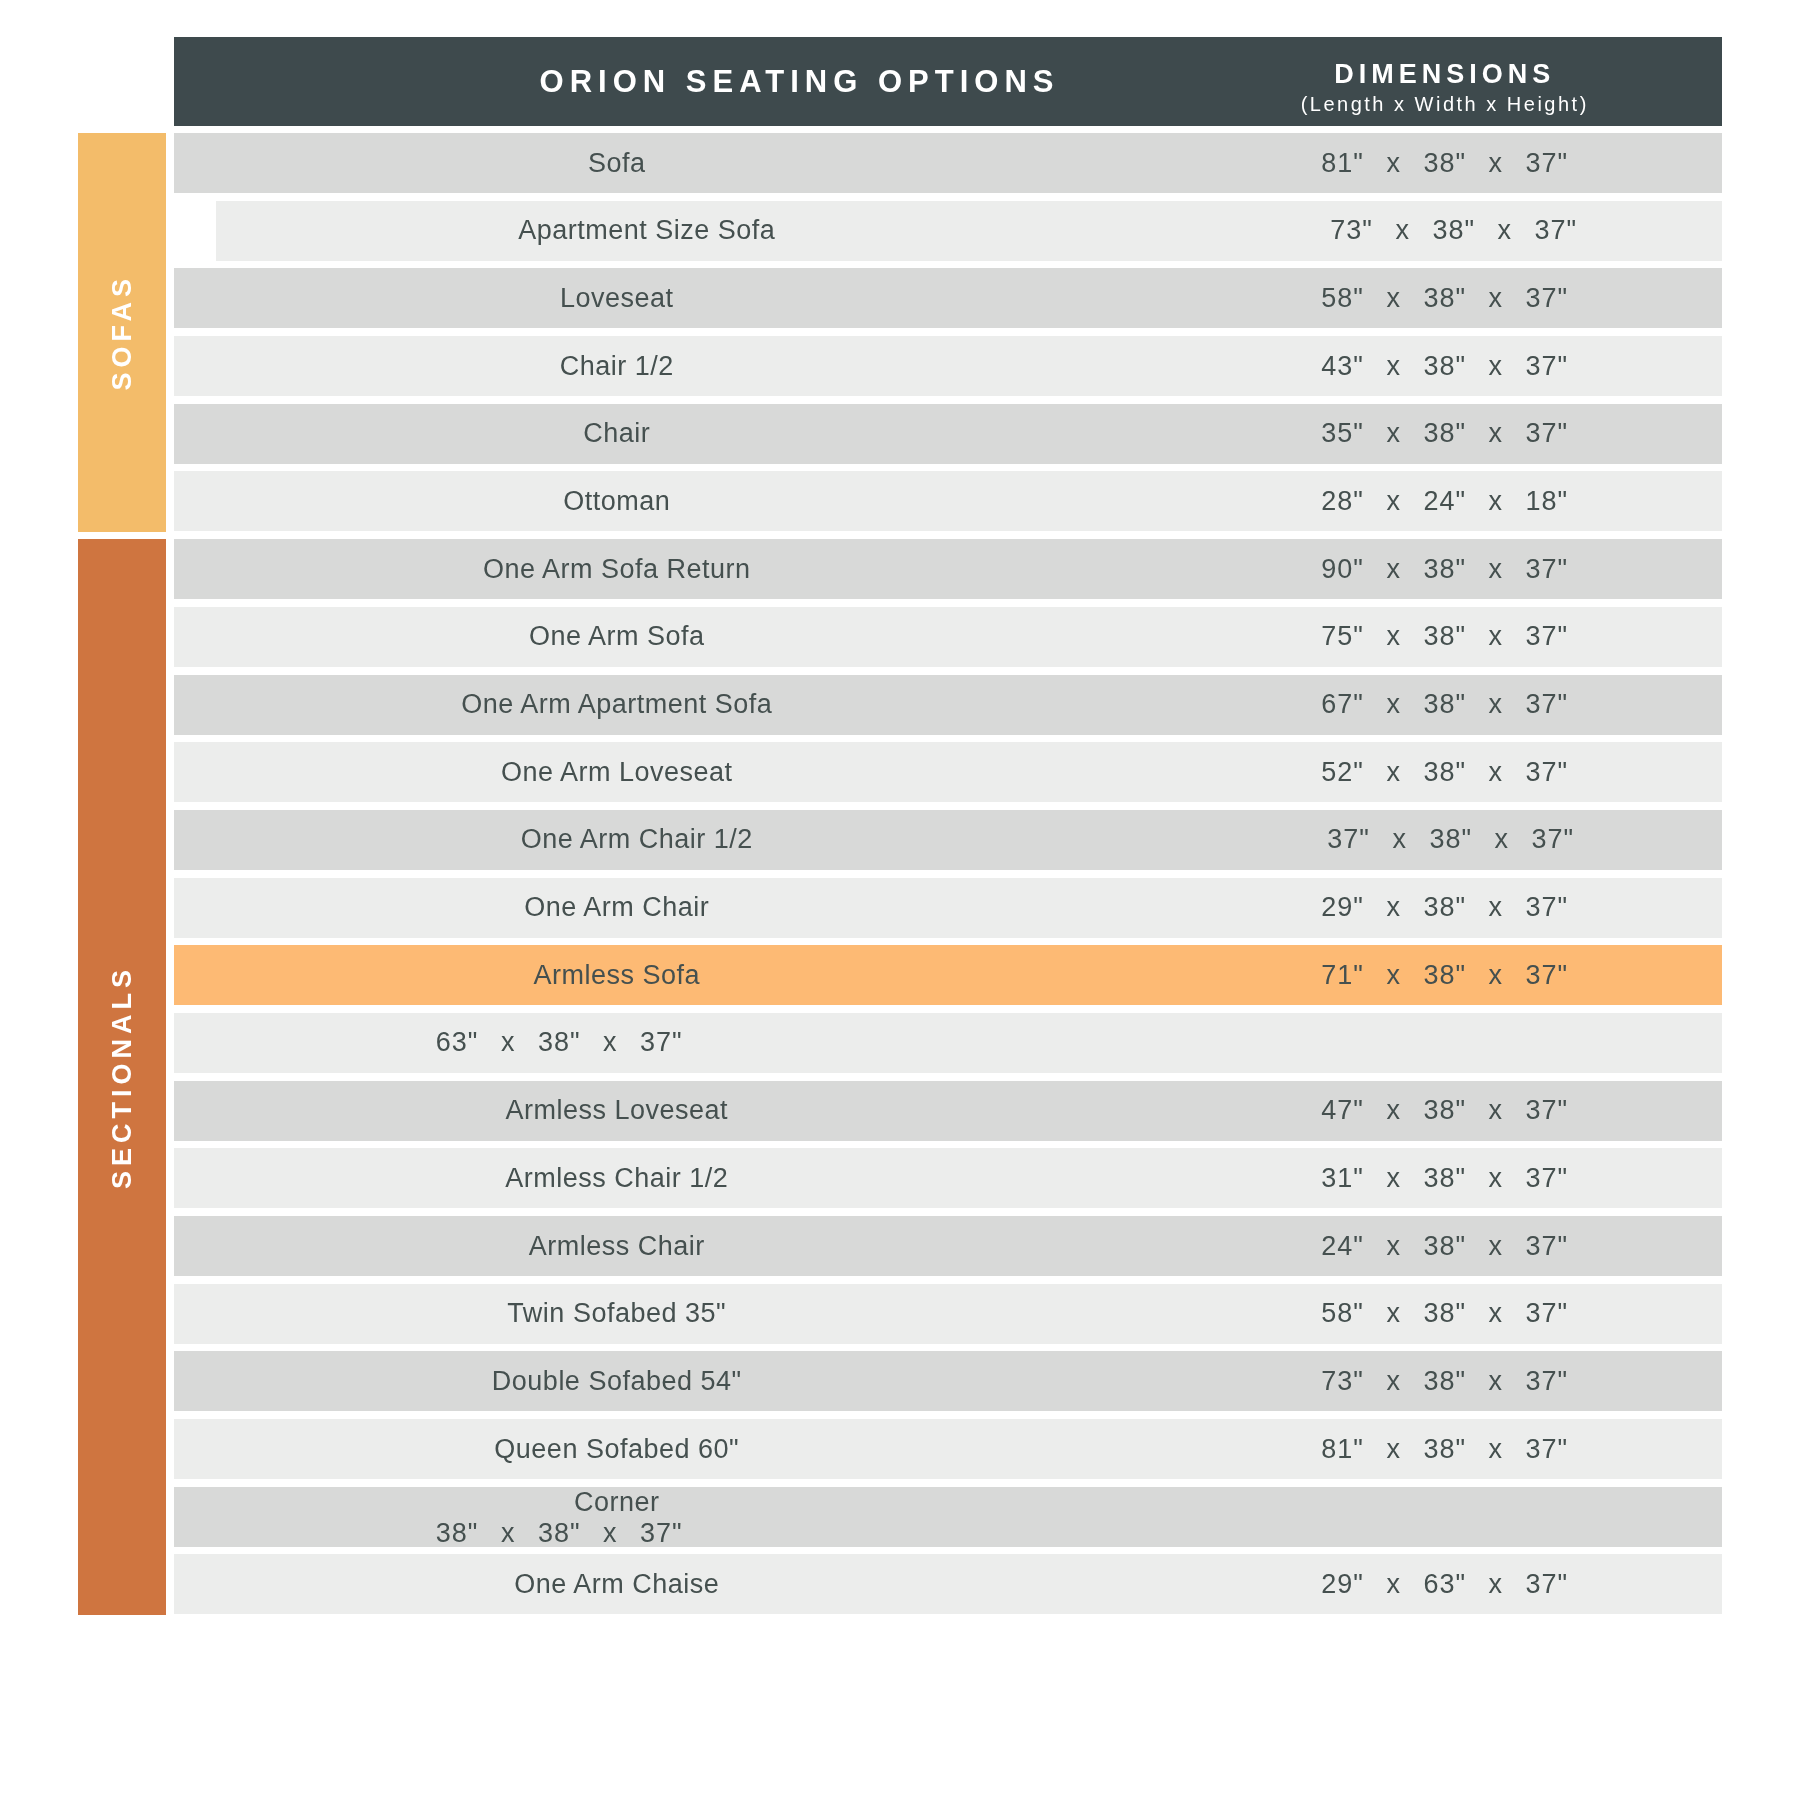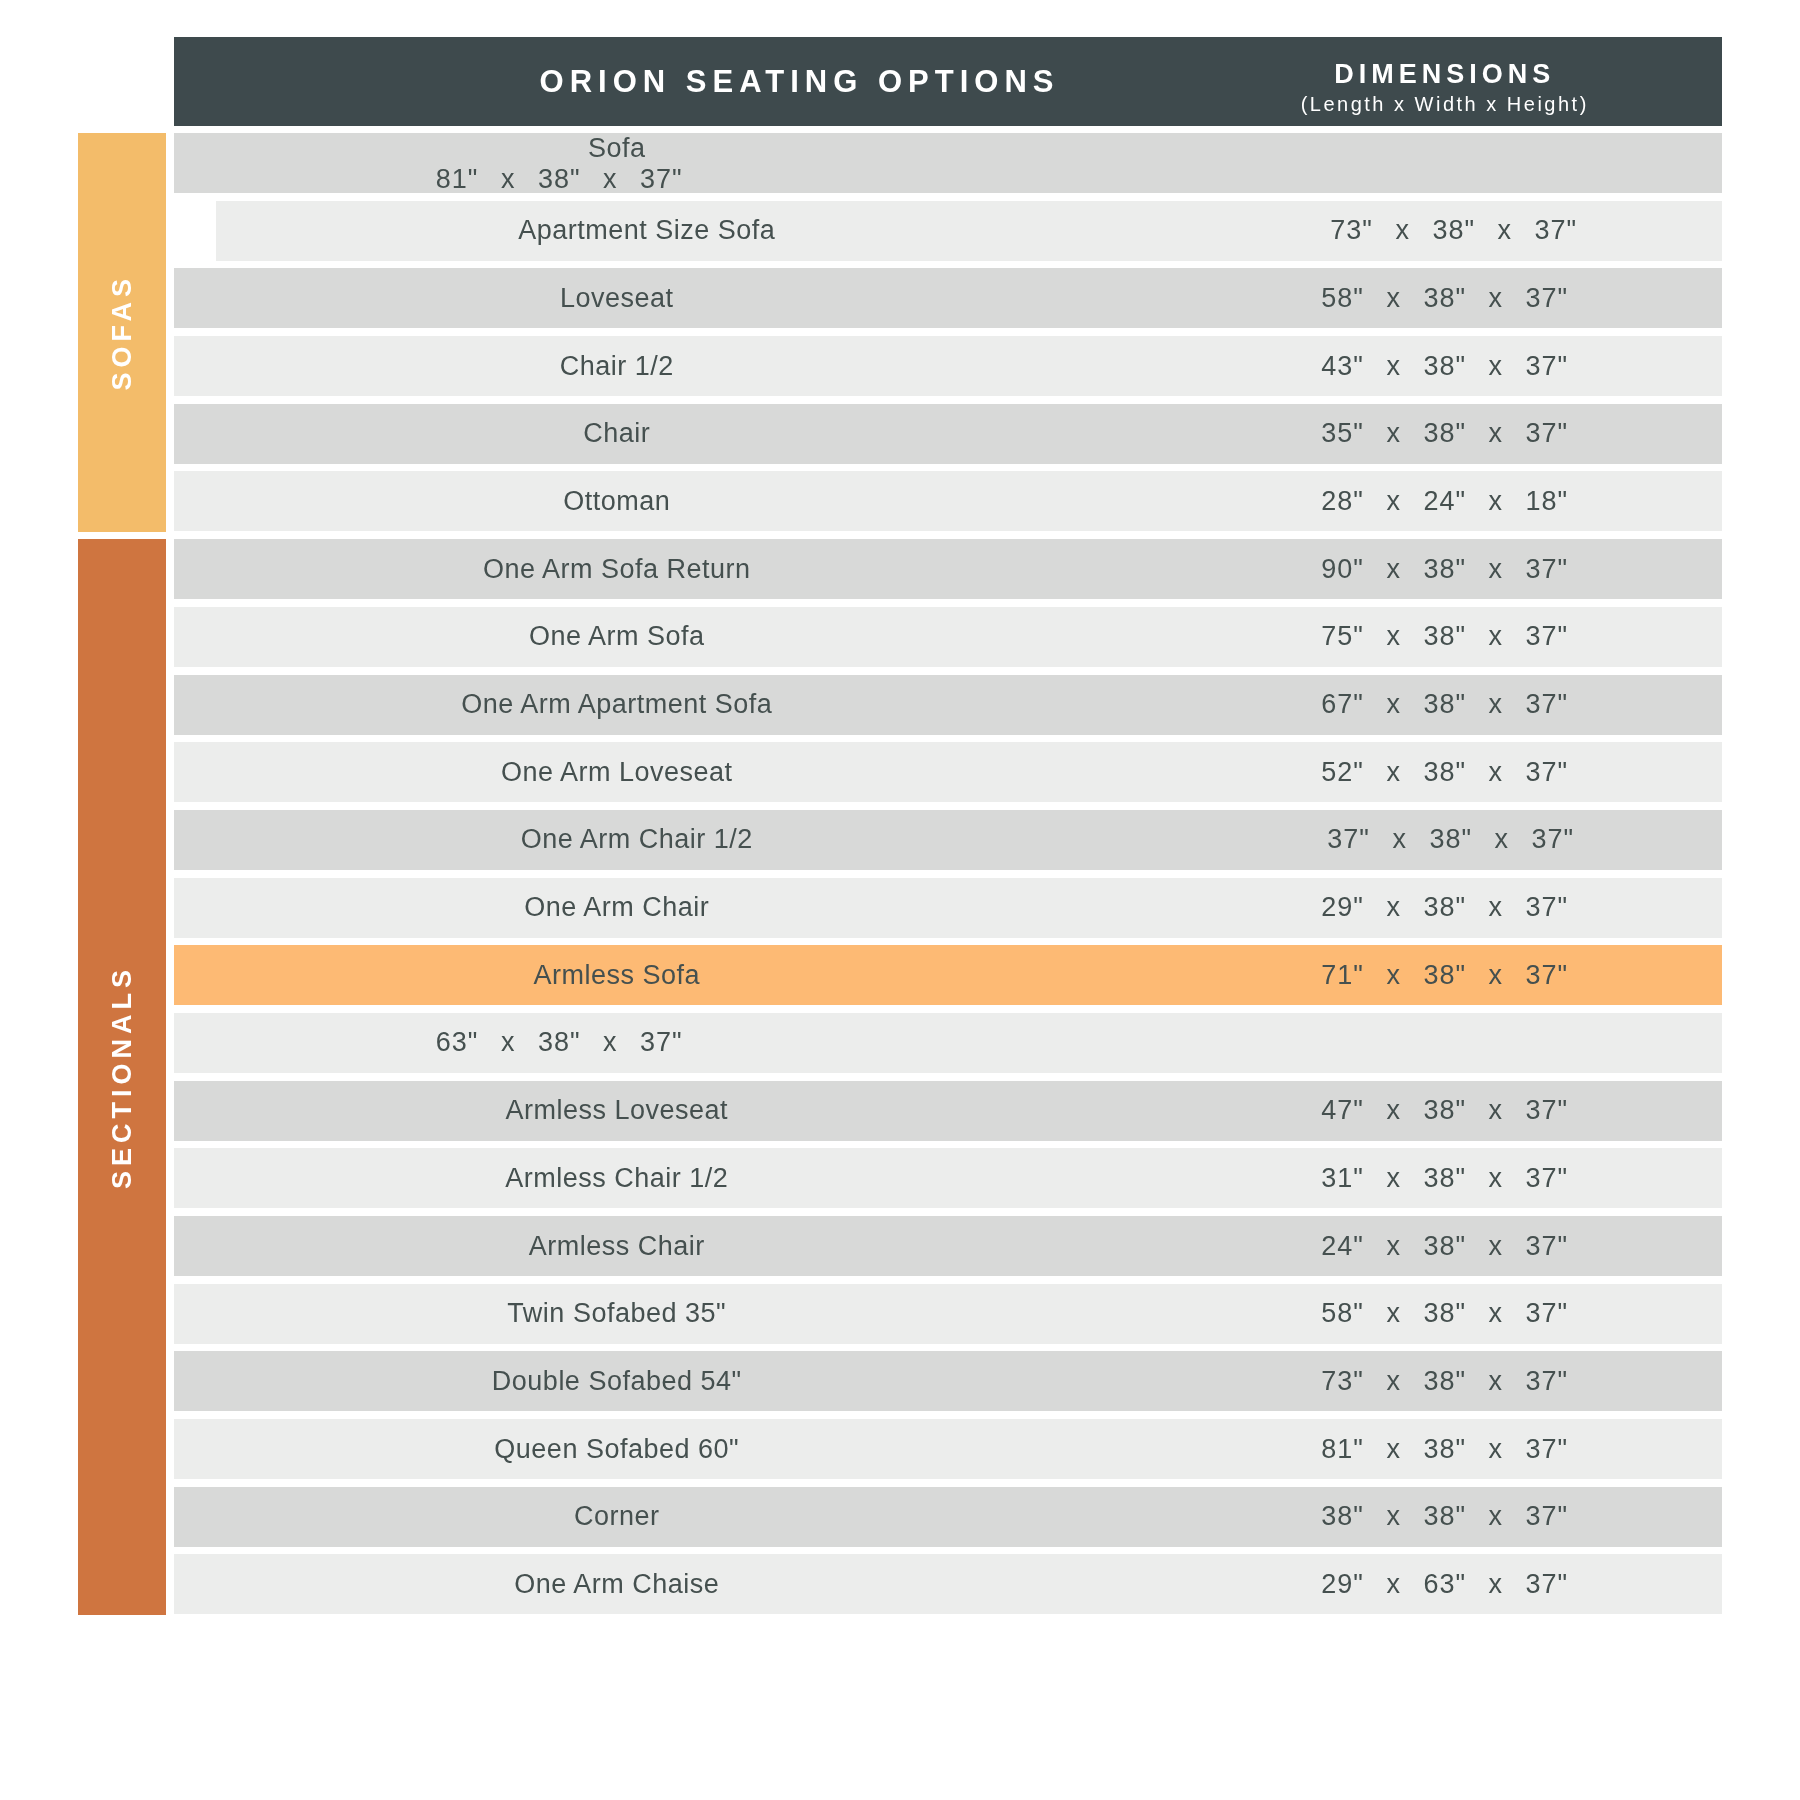--- a/index.html
+++ b/index.html
@@ -73,21 +73,21 @@
     <div class="thead" id="thead" style="background: rgb(62, 74, 77); color: rgb(255, 255, 255);">
       <div class="col-name">
         <span class="title">ORION SEATING OPTIONS</span>
       </div>
       <div class="col-dims">
         <span class="dims-title">DIMENSIONS</span>
         <span class="dims-sub">(Length x Width x Height)</span>
       </div>
     </div>
     <div class="rows" id="rows">
-        <div class="row" style="background: rgb(216, 217, 216); color: rgb(69, 80, 79); flex-direction: column;">
+        <div class="row" style="background: rgb(216, 217, 216); color: rgb(69, 80, 79);">
     <div class="cell-name">Sofa</div>
     <div class="cell-dims">81" x 38" x 37"</div>
   </div>
         <div class="row" style="background: rgb(236, 237, 236); color: rgb(69, 80, 79); margin-left: 42px;">
     <div class="cell-name">Apartment Size Sofa</div>
     <div class="cell-dims">73" x 38" x 37"</div>
   </div>
         <div class="row" style="background: rgb(216, 217, 216); color: rgb(69, 80, 79);">
     <div class="cell-name">Loveseat</div>
     <div class="cell-dims">58" x 38" x 37"</div>
@@ -152,21 +152,21 @@
     <div class="cell-dims">58" x 38" x 37"</div>
   </div>
         <div class="row" style="background: rgb(216, 217, 216); color: rgb(69, 80, 79);">
     <div class="cell-name">Double Sofabed 54"</div>
     <div class="cell-dims">73" x 38" x 37"</div>
   </div>
         <div class="row" style="background: rgb(236, 237, 236); color: rgb(69, 80, 79);">
     <div class="cell-name">Queen Sofabed 60"</div>
     <div class="cell-dims">81" x 38" x 37"</div>
   </div>
-        <div class="row" style="background: rgb(216, 217, 216); color: rgb(69, 80, 79);">
+        <div class="row" style="background: rgb(216, 217, 216); color: rgb(69, 80, 79); flex-direction: column;">
     <div class="cell-name">Corner</div>
     <div class="cell-dims">38" x 38" x 37"</div>
   </div>
         <div class="row" style="background: rgb(236, 237, 236); color: rgb(69, 80, 79);">
     <div class="cell-name">One Arm Chaise</div>
     <div class="cell-dims">29" x 63" x 37"</div>
   </div>
       </div>
   </div>
 

